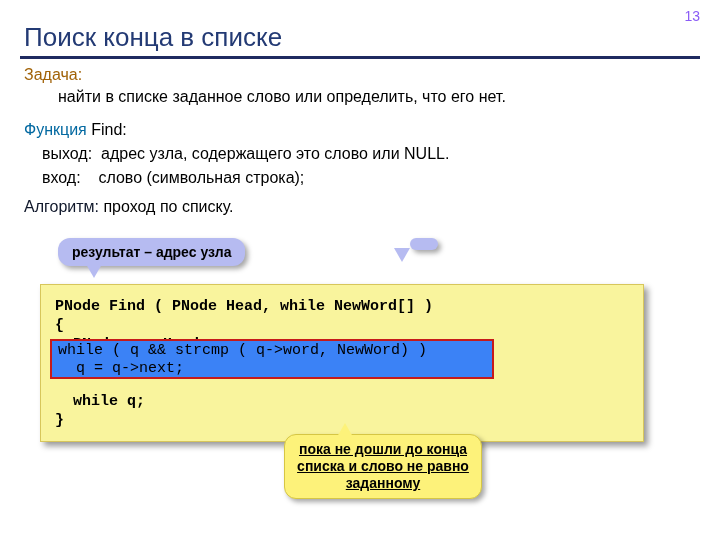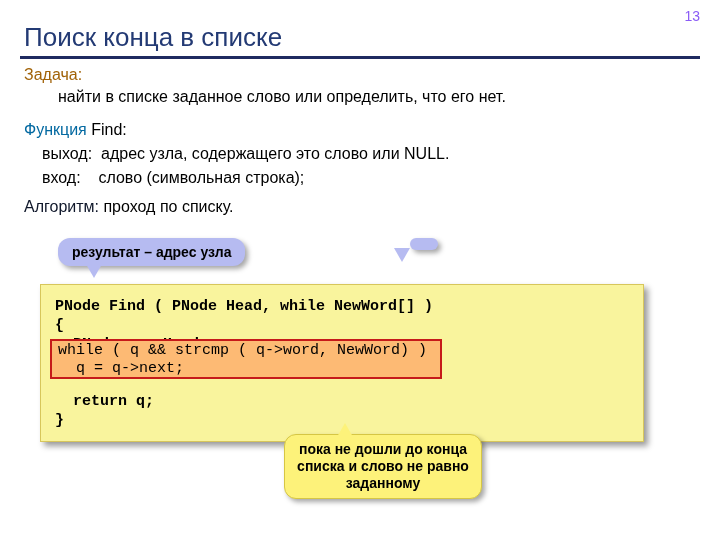--- a/index.html
+++ b/index.html
@@ -66,21 +66,21 @@
   .callout {
     position: absolute;
     background: #b6bbf1;
     border-radius: 12px;
     padding: 6px 14px;
     font-size: 14px;
     font-weight: bold;
     color: #000;
     box-shadow: 3px 3px 5px rgba(0,0,0,0.35);
   }
-  .callout.yellow { background: #fdf27a; border: 1px solid #d6c644; }
+  .callout.yellow { background: #fdf27a; border: 1px solid #d6c644; text-decoration: underline; }
   .callout .tail {
     position: absolute;
     width: 0; height: 0;
   }
   .tail-down-left {
     border-left: 8px solid transparent;
     border-right: 8px solid transparent;
     border-top: 14px solid #b6bbf1;
     bottom: -12px;
     left: 28px;
@@ -116,23 +116,23 @@
     font-family: "Courier New", monospace;
     font-size: 15px;
     font-weight: bold;
     line-height: 19px;
     white-space: pre;
   }
   .while-hl {
     position: absolute;
     top: 339px;
     left: 50px;
-    width: 392px;
+    width: 444px;
     height: 40px;
-    background: #fdba74;
+    background: #3b82f6;
     border: 2px solid #c61a1a;
     box-sizing: border-box;
     padding: 1px 6px;
   }
   .while-hl pre {
     margin: 0;
     font-family: "Courier New", monospace;
     font-size: 15px;
     font-weight: normal;
     line-height: 18px;
@@ -179,21 +179,21 @@
 <div id="co2" class="callout">
   <span class="tail tail-down-right"></span>
 </div>
 
 <div class="codebox">
 <pre><span>PNode Find ( PNode Head, while NewWord[] )</span>
 <span>{</span>
 <span>  PNode q = Head;</span>
 
 
-<span>  return q;</span>
+<span>  while q;</span>
 <span>}</span></pre>
 </div>
 
 <div class="while-hl">
 <pre><span>while ( q &amp;&amp; strcmp ( q-&gt;word, NewWord) )</span>
 <span>  q = q-&gt;next;</span></pre>
 </div>
 
 <div id="co3" class="callout yellow">
   <span>пока не дошли до конца списка и слово не равно заданному</span>

